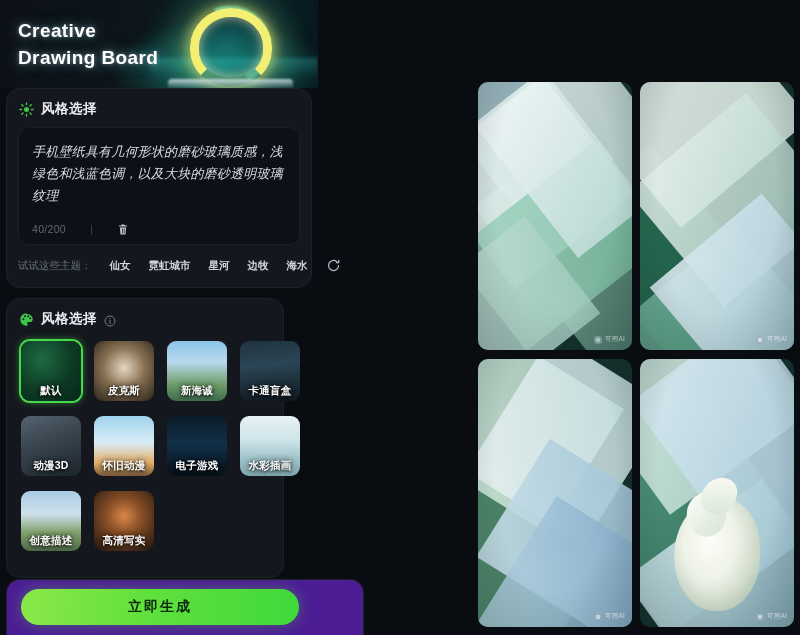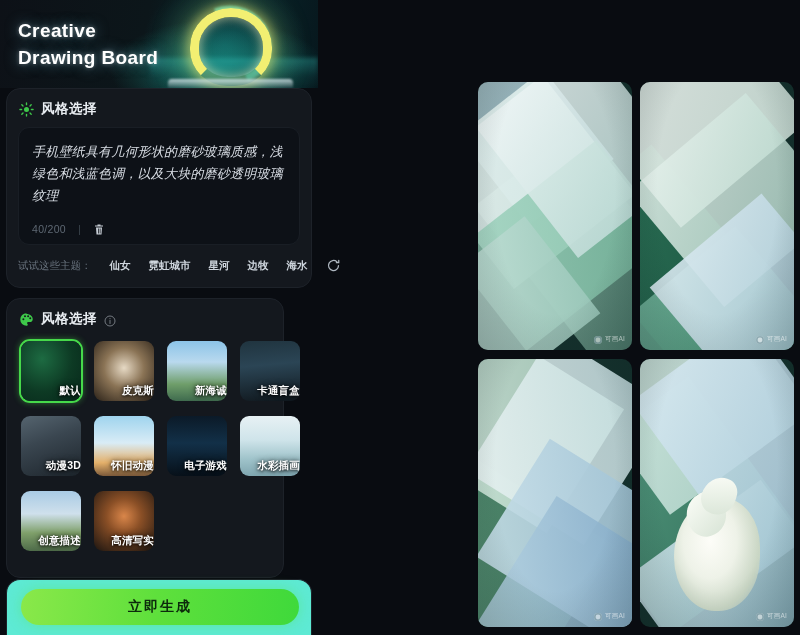--- a/index.html
+++ b/index.html
@@ -109,21 +109,21 @@
   .textarea-text {
     color: #d9dee5;
     font-size: 13px;
     line-height: 22px;
     letter-spacing: .2px;
     word-break: break-all;
     font-style: italic;
   }
   .textarea-foot {
     position: absolute; left: 13px; bottom: 9px;
-    display: flex; align-items: center; gap: 12px;
+    display: flex; align-items: center; gap: 24px;
   }
   .char-count { color: #5e6873; font-size: 10.5px; letter-spacing:.3px; }
   .foot-sep { color: #39424c; font-size: 11px; }
   .icon-trash { width: 12px; height: 13px; display:block; }
 
   .suggest-row {
     display: flex; align-items: center;
     margin: 13px 11px 0 11px;
     gap: 18px;
   }
@@ -152,41 +152,41 @@
     cursor: pointer;
     border: 2px solid transparent;
   }
   .style-cell.selected {
     border-color: #46d94a;
     box-shadow: 0 0 6px rgba(70,217,74,0.45);
   }
   .style-thumb { position: absolute; inset: 0; }
   .style-name {
     position: absolute; left: 0; right: 0; bottom: 3px;
-    text-align: right;
+    text-align: center;
     color: #fff; font-size: 10.5px; font-weight: 700;
     text-shadow: 0 1px 3px rgba(0,0,0,.9), 0 0 6px rgba(0,0,0,.8);
     letter-spacing: .2px;
   }
   
   .th-default { background: radial-gradient(ellipse at 35% 30%, #1d6b42 0%, #0d3a24 55%, #07271a 100%); }
   .th-pixar   { background: radial-gradient(circle at 50% 45%, #e6d9c4 0%, #8a7355 45%, #2a2118 100%); }
   .th-blindbox{ background: linear-gradient(175deg, #20343f 0%, #2b4555 40%, #10181e 100%); }
   .th-shinkai { background: linear-gradient(180deg, #8cc4e8 0%, #b9d9ee 35%, #6f9e6a 72%, #3f6b4e 100%); }
   .th-anime3d { background: linear-gradient(160deg, #55646f 0%, #3a4650 40%, #1d252c 100%); }
   .th-retro   { background: linear-gradient(180deg, #9fd4ee 0%, #d9ecf6 45%, #e4b06a 78%, #7c5a3a 100%); }
   .th-game    { background: linear-gradient(180deg, #0b1a28 0%, #123048 45%, #071019 100%); }
   .th-water   { background: linear-gradient(180deg, #e7f1f4 0%, #cfe4ea 40%, #9fc3ca 72%, #7fa6b0 100%); }
   .th-monet   { background: linear-gradient(180deg, #a9cbe4 0%, #cfe0ec 38%, #7fa06a 70%, #4e6b49 100%); }
   .th-real    { background: radial-gradient(circle at 50% 42%, #d9864a 0%, #8a4f26 38%, #1a1410 100%); }
 
   
   .gen-wrap {
-    position: absolute; left: 6px; bottom: 0; width: 306px; height: 56px;
-    background: #5eead4;
+    position: absolute; left: 6px; bottom: 0; width: 358px; height: 56px;
+    background: #4c1d95;
     border-radius: 14px 14px 0 0;
     border: 1px solid #1d2229; border-bottom: none;
   }
   .gen-btn {
     position: absolute; left: 14px; top: 9px;
     width: 278px; height: 36px;
     border-radius: 18px;
     border: none;
     background: linear-gradient(95deg, #8ae84a 0%, #5fe03c 48%, #3fd93b 100%);
     color: #0c2a0c;

